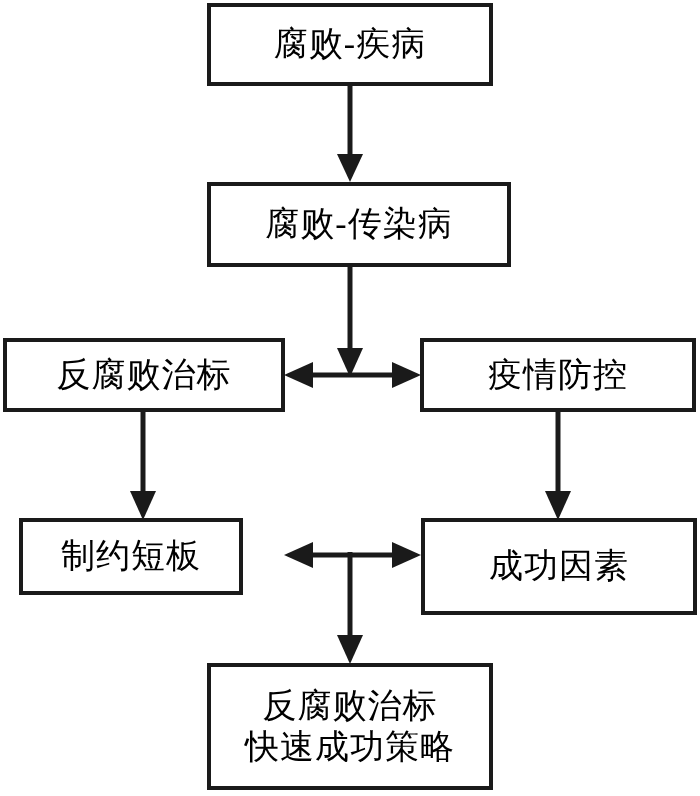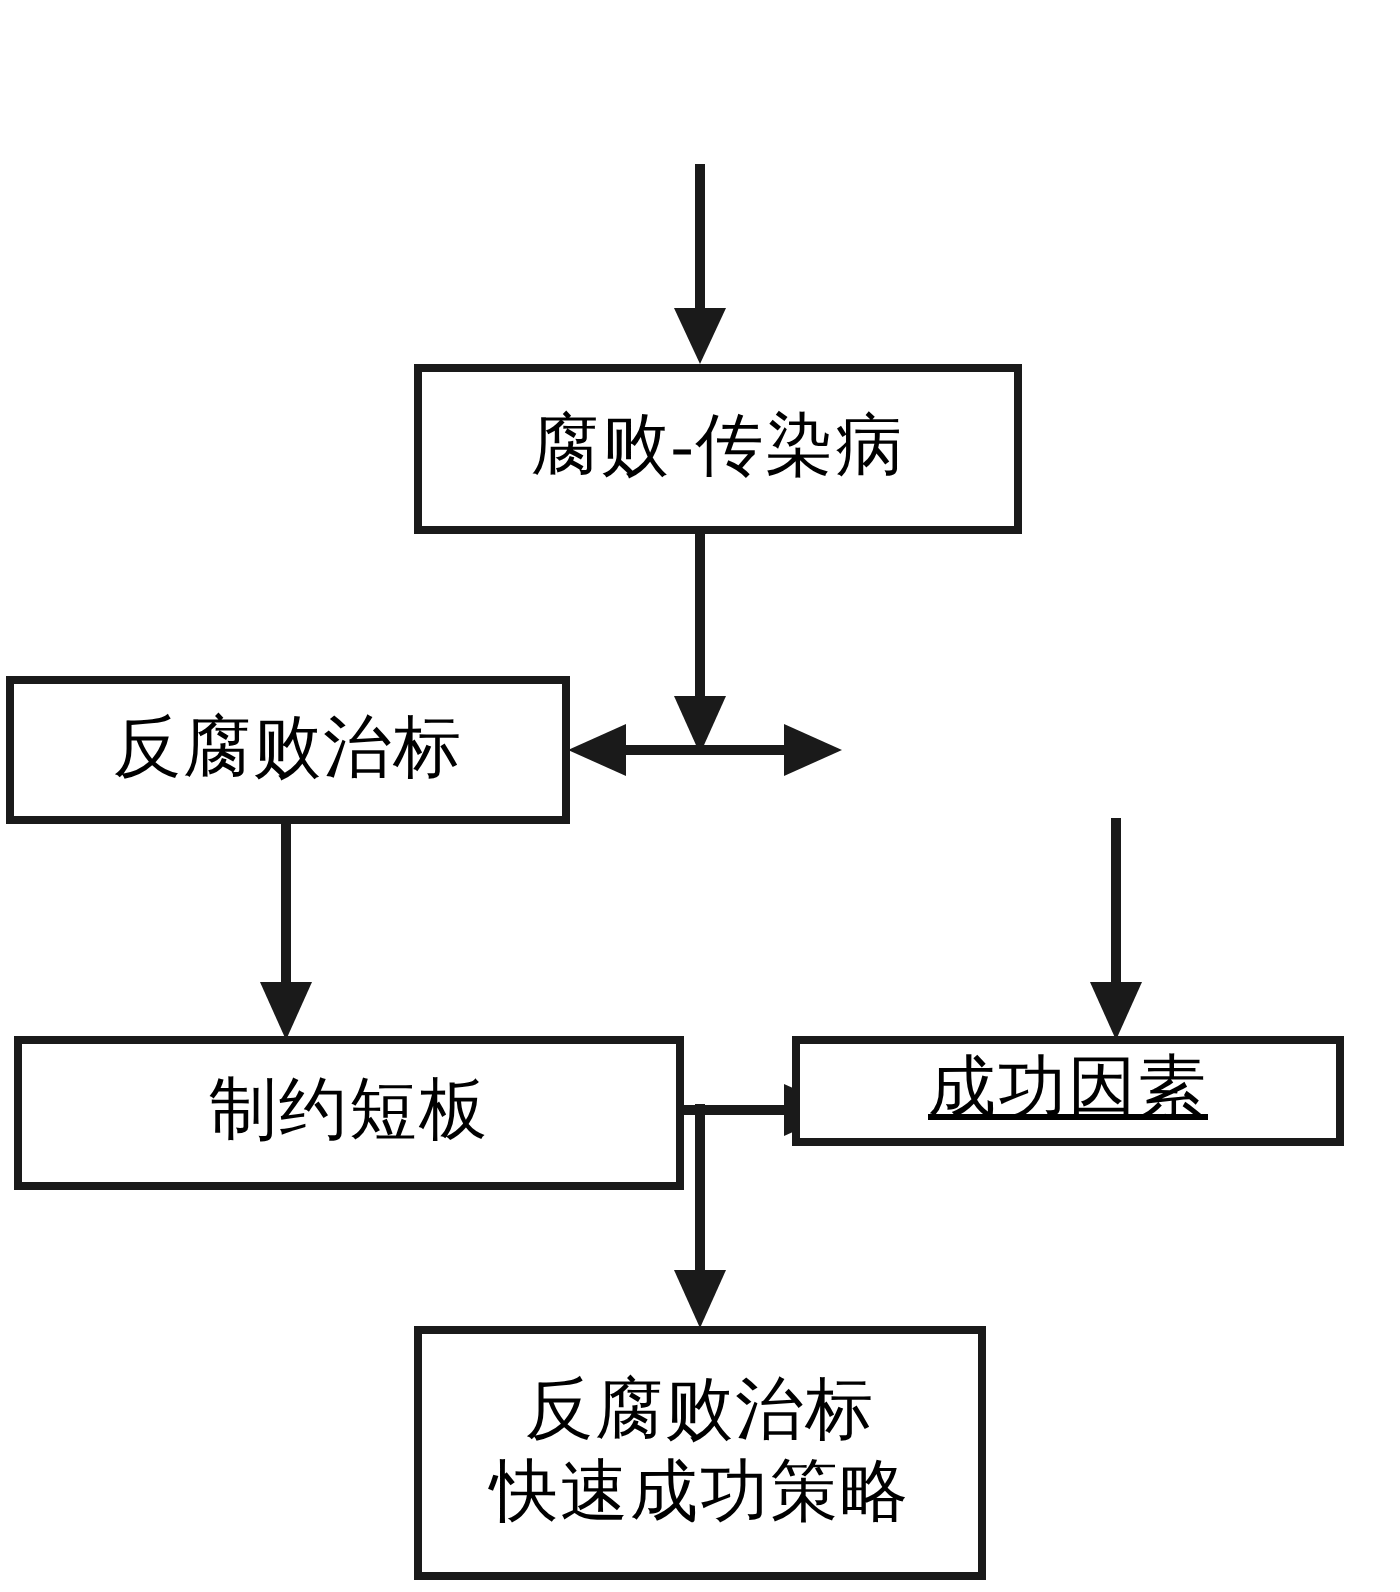--- a/index.html
+++ b/index.html
@@ -95,26 +95,28 @@
     </svg>
   </div>
 
   <div class="conn" style="left:330px; top:552px; width:40px; height:116px;">
     <svg width="40" height="116" viewBox="0 0 40 116" aria-hidden="true">
       <line x1="20" y1="0" x2="20" y2="95" stroke="#1a1a1a" stroke-width="5"></line>
       <polygon points="20,112 7,83 33,83" fill="#1a1a1a"></polygon>
     </svg>
   </div>
 
+  <div class="node" style="left:207px; top:3px; width:286px; height:83px;">腐败-疾病</div>
 
   <div class="node" style="left:207px; top:182px; width:304px; height:85px;">腐败-传染病</div>
 
   <div class="node" style="left:3px; top:338px; width:282px; height:74px;">反腐败治标</div>
 
+  <div class="node" style="left:420px; top:338px; width:276px; height:74px;">疫情防控</div>
 
-  <div class="node" style="left:7px; top:518px; width:335px; height:77px;">制约短板</div>
+  <div class="node" style="left:19px; top:518px; width:224px; height:77px;">制约短板</div>
 
-  <div class="node" style="left:396px; top:518px; width:276px; height:55px;text-decoration:underline;">成功因素</div>
+  <div class="node" style="left:421px; top:518px; width:276px; height:97px;">成功因素</div>
 
   <div class="node two-line" style="left:207px; top:663px; width:286px; height:127px;">反腐败治标
 快速成功策略</div>
 
 </div>
 
 </body></html>

